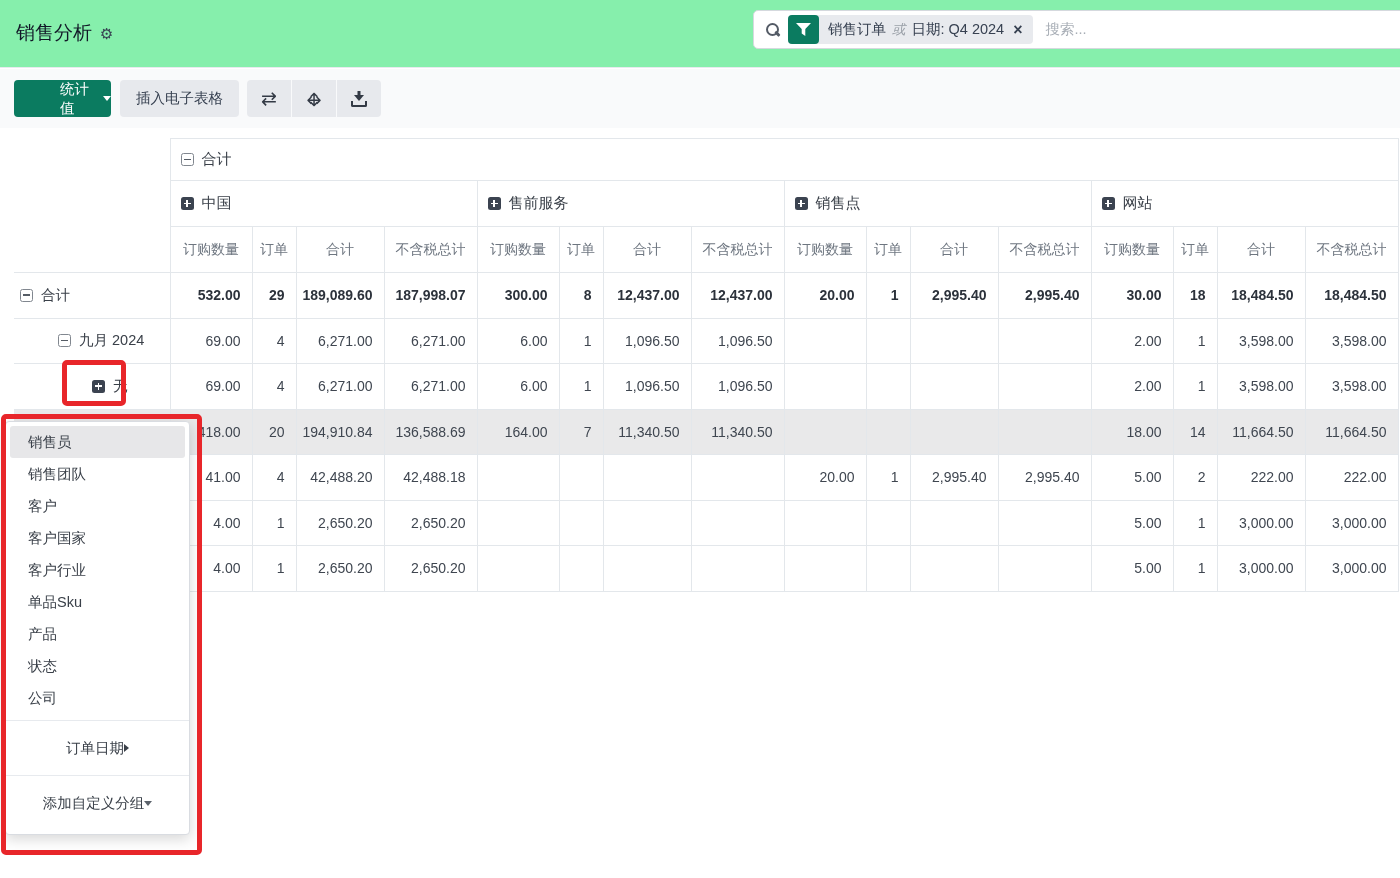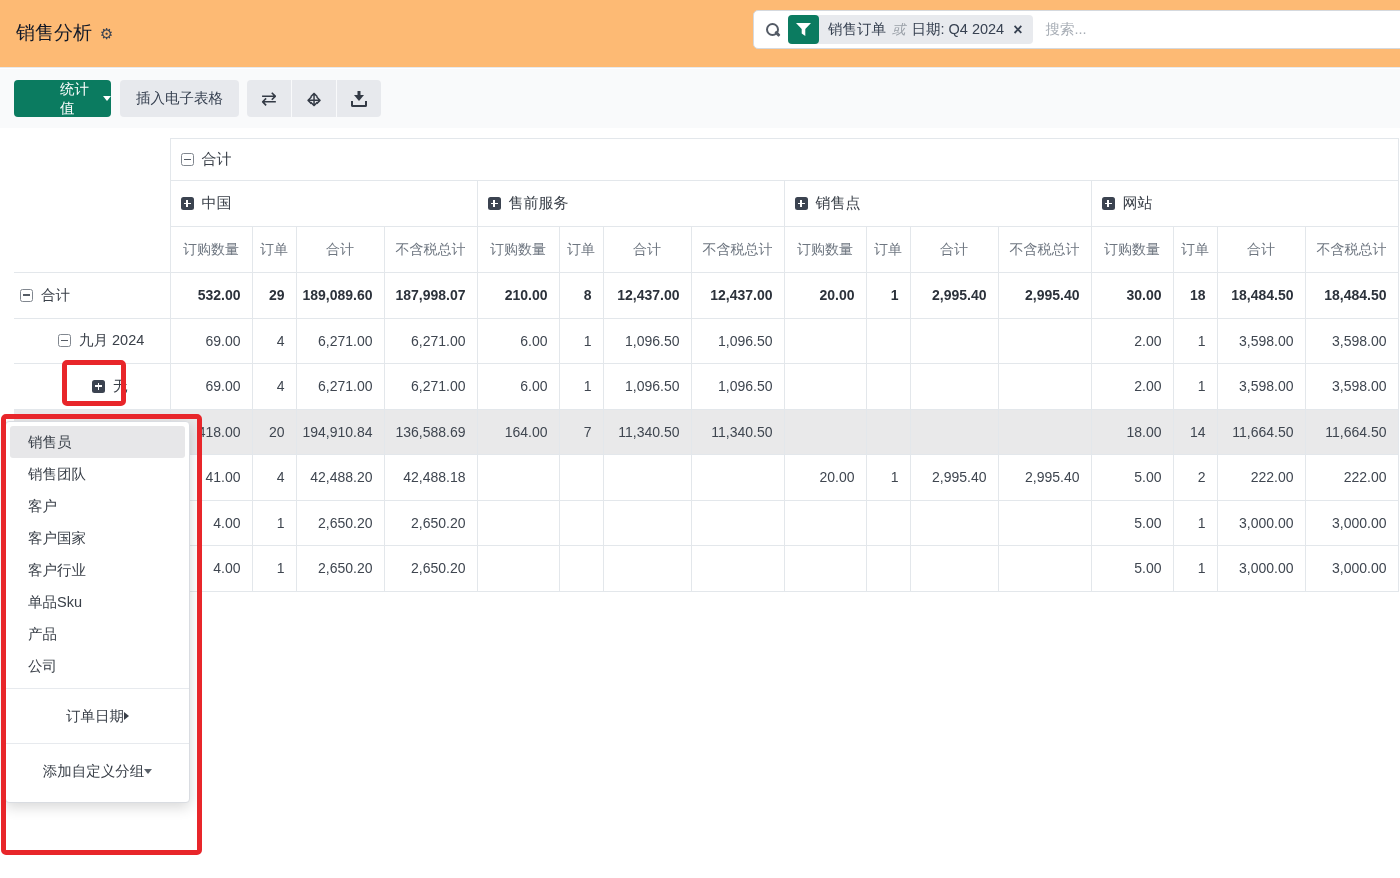--- a/index.html
+++ b/index.html
@@ -3,21 +3,21 @@
 <meta charset="utf-8">
 <style>
   * { margin:0; padding:0; box-sizing:border-box; }
   html,body { width:1400px; height:878px; }
   body {
     position:relative; overflow:hidden; background:#fff;
     font-family:"Liberation Sans","DejaVu Sans",sans-serif; color:#374151;
   }
 
   
-  .topbar { position:absolute; left:0; top:0; width:1400px; height:68px; background:#fdba74; border-bottom:1px solid #e7eaee; }
+  .topbar { position:absolute; left:0; top:0; width:1400px; height:68px; background:#86efac; border-bottom:1px solid #e7eaee; }
   .title-wrap { position:absolute; left:16px; top:20px; display:flex; align-items:center; gap:8px; }
   .page-title { font-size:19px; font-weight:500; color:#111827; }
   .gear { font-size:15px; color:#374151; line-height:1; }
 
   .searchbar {
     position:absolute; left:753px; top:10px; width:700px; height:39px;
     background:#fff; border:1px solid #d5d9de; border-radius:5px;
     display:flex; align-items:center; padding-left:12px; gap:9px;
   }
   .mag { position:relative; width:13px; height:13px; flex:0 0 auto; }
@@ -191,21 +191,21 @@
           <th class="measure">不含税总计</th>
         </tr>
       </thead>
     <tbody id="pivot-body">
         <tr class="bold-row">
           <th class="rowhead" style="padding-left: 6px;"><span class="sq sq-minus"></span>合计</th>
           <td class="val">532.00</td>
           <td class="val">29</td>
           <td class="val">189,089.60</td>
           <td class="val">187,998.07</td>
-          <td class="val">210.00</td>
+          <td class="val">300.00</td>
           <td class="val">8</td>
           <td class="val">12,437.00</td>
           <td class="val">12,437.00</td>
           <td class="val">20.00</td>
           <td class="val">1</td>
           <td class="val">2,995.40</td>
           <td class="val">2,995.40</td>
           <td class="val">30.00</td>
           <td class="val">18</td>
           <td class="val">18,484.50</td>
@@ -331,20 +331,21 @@
 
 <div class="gb-menu">
   <div id="gb-items">
       <div class="menu-item hovered">销售员</div>
       <div class="menu-item">销售团队</div>
       <div class="menu-item">客户</div>
       <div class="menu-item">客户国家</div>
       <div class="menu-item">客户行业</div>
       <div class="menu-item">单品Sku</div>
       <div class="menu-item">产品</div>
+      <div class="menu-item">状态</div>
       <div class="menu-item">公司</div>
     </div>
   <div class="menu-sep"></div>
   <div class="menu-item tall">
     <span>订单日期</span>
     <span class="caret-right"></span>
   </div>
   <div class="menu-sep"></div>
   <div class="menu-item tall">
     <span>添加自定义分组</span>

